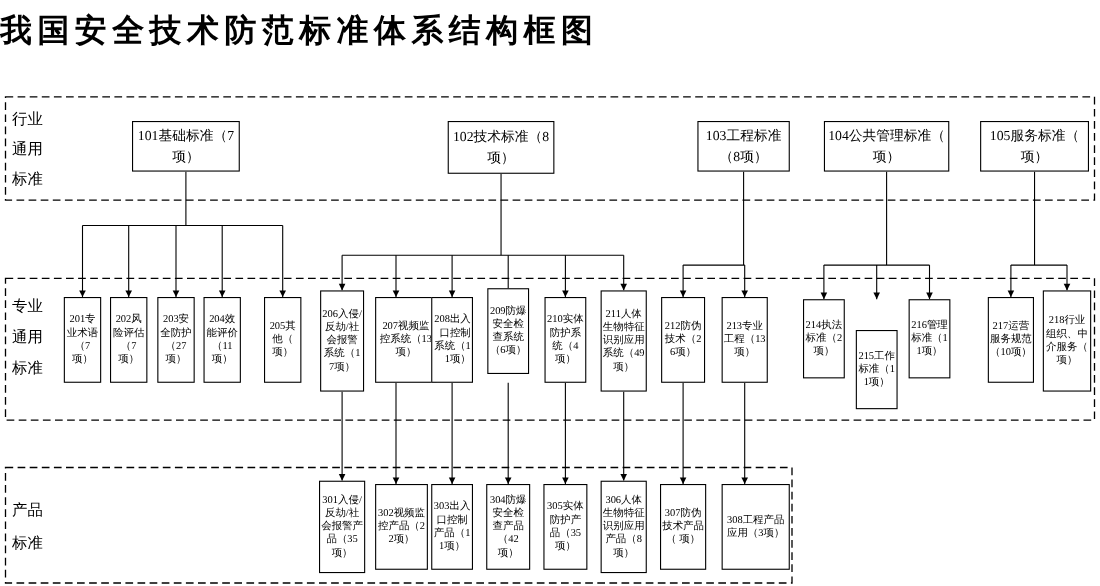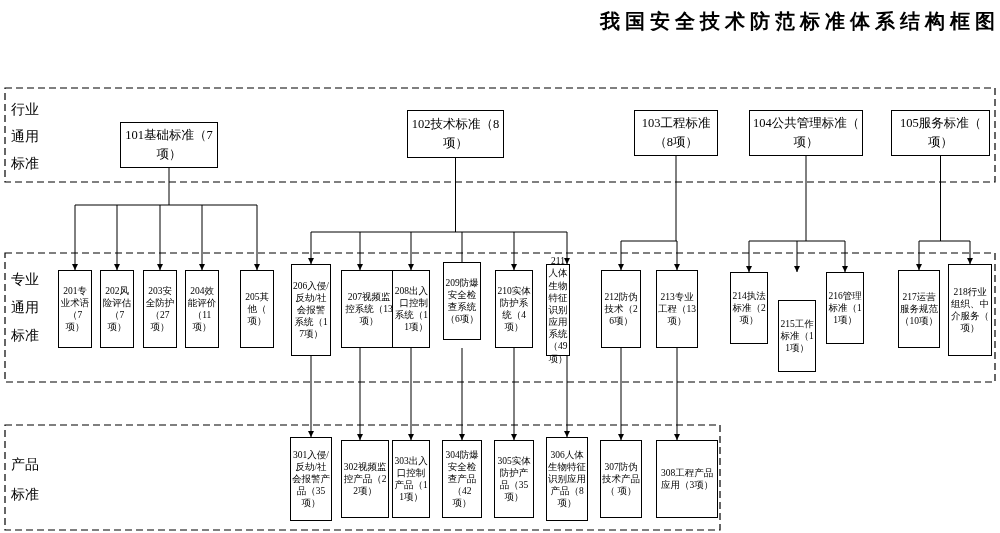--- a/index.html
+++ b/index.html
@@ -4,21 +4,21 @@
 <style>
   * { margin:0; padding:0; box-sizing:border-box; }
   html,body { background:#ffffff; }
   body {
     width:1000px; height:533px; position:relative; overflow:hidden;
     font-family:"Liberation Serif","DejaVu Serif",serif; color:#000;
   }
   .stage { position:absolute; left:0; top:0; width:1000px; height:533px; background:#fff; }
   .title {
     position:absolute; top:8px; left:0; width:100%;
-    text-align:right; font-size:20px; font-weight:bold; letter-spacing:5px;
+    text-align:left; font-size:29px; font-weight:bold; letter-spacing:5px;
   }
   .layer { position:absolute; left:0; top:0; width:1000px; height:533px; }
   svg.layer { display:block; }
   .node {
     position:absolute; border:1px solid #000; background:#fff;
     display:flex; align-items:center; justify-content:center;
     text-align:center; word-break:break-all; line-height:1.28; padding:1px;
   }
   .node-lg { font-size:12.5px; line-height:1.5; }
   .node-sm { font-size:9.5px; }
@@ -100,36 +100,36 @@
         <line x1="567" y1="356" x2="567" y2="437" stroke="#000000" stroke-width="1"></line>
         <path d="M564,431 L570,431 L567,437 Z" fill="#000000"></path>
         <line x1="621" y1="348" x2="621" y2="440" stroke="#000000" stroke-width="1"></line>
         <path d="M618,434 L624,434 L621,440 Z" fill="#000000"></path>
         <line x1="677" y1="348" x2="677" y2="440" stroke="#000000" stroke-width="1"></line>
         <path d="M674,434 L680,434 L677,440 Z" fill="#000000"></path>
       </g>
     </svg>
 
   <div class="layer">
-      <div class="node node-lg" style="left: 120px; top: 110px; width: 98px; height: 46px; margin-top: 12px;">101基础标准（7项）</div>
+      <div class="node node-lg" style="left: 120px; top: 110px; width: 98px; height: 46px;">101基础标准（7项）</div>
       <div class="node node-lg" style="left: 407px; top: 110px; width: 97px; height: 48px;">102技术标准（8项）</div>
       <div class="node node-lg" style="left: 634px; top: 110px; width: 84px; height: 46px;">103工程标准（8项）</div>
       <div class="node node-lg" style="left: 749px; top: 110px; width: 114px; height: 46px;">104公共管理标准（ 项）</div>
       <div class="node node-lg" style="left: 891px; top: 110px; width: 99px; height: 46px;">105服务标准（ 项）</div>
       <div class="node node-sm" style="left: 58px; top: 270px; width: 34px; height: 78px;">201专业术语（7项）</div>
       <div class="node node-sm" style="left: 100px; top: 270px; width: 34px; height: 78px;">202风险评估（7项）</div>
       <div class="node node-sm" style="left: 143px; top: 270px; width: 34px; height: 78px;">203安全防护（27项）</div>
       <div class="node node-sm" style="left: 185px; top: 270px; width: 34px; height: 78px;">204效能评价（11项）</div>
       <div class="node node-sm" style="left: 240px; top: 270px; width: 34px; height: 78px;">205其他（ 项）</div>
       <div class="node node-sm" style="left: 291px; top: 264px; width: 40px; height: 92px;">206入侵/反劫/社会报警系统（17项）</div>
       <div class="node node-sm" style="left: 341px; top: 270px; width: 56px; height: 78px;">207视频监控系统（13项）</div>
       <div class="node node-sm" style="left: 392px; top: 270px; width: 38px; height: 78px; text-align: right;">208出入口控制系统（11项）</div>
       <div class="node node-sm" style="left: 443px; top: 262px; width: 38px; height: 78px;">209防爆安全检查系统（6项）</div>
       <div class="node node-sm" style="left: 495px; top: 270px; width: 38px; height: 78px;">210实体防护系统（4项）</div>
-      <div class="node node-sm" style="left: 546px; top: 264px; width: 24px; height: 92px;">211人体生物特征识别应用系统（49项）</div>
+      <div class="node node-sm" style="left: 546px; top: 264px; width: 42px; height: 92px;">211人体生物特征识别应用系统（49项）</div>
       <div class="node node-sm" style="left: 601px; top: 270px; width: 40px; height: 78px;">212防伪技术（26项）</div>
       <div class="node node-sm" style="left: 656px; top: 270px; width: 42px; height: 78px;">213专业工程（13项）</div>
       <div class="node node-sm" style="left: 730px; top: 272px; width: 38px; height: 72px;">214执法标准（2项）</div>
       <div class="node node-sm" style="left: 778px; top: 272px; width: 38px; height: 72px; margin-top: 28px;">215工作标准（11项）</div>
       <div class="node node-sm" style="left: 826px; top: 272px; width: 38px; height: 72px;">216管理标准（11项）</div>
       <div class="node node-sm" style="left: 898px; top: 270px; width: 42px; height: 78px;">217运营服务规范（10项）</div>
       <div class="node node-sm" style="left: 948px; top: 264px; width: 44px; height: 92px;">218行业组织、中介服务（ 项）</div>
       <div class="node node-sm" style="left: 290px; top: 437px; width: 42px; height: 84px;">301入侵/反劫/社会报警产品（35项）</div>
       <div class="node node-sm" style="left: 341px; top: 440px; width: 48px; height: 78px;">302视频监控产品（22项）</div>
       <div class="node node-sm" style="left: 392px; top: 440px; width: 38px; height: 78px;">303出入口控制产品（11项）</div>

